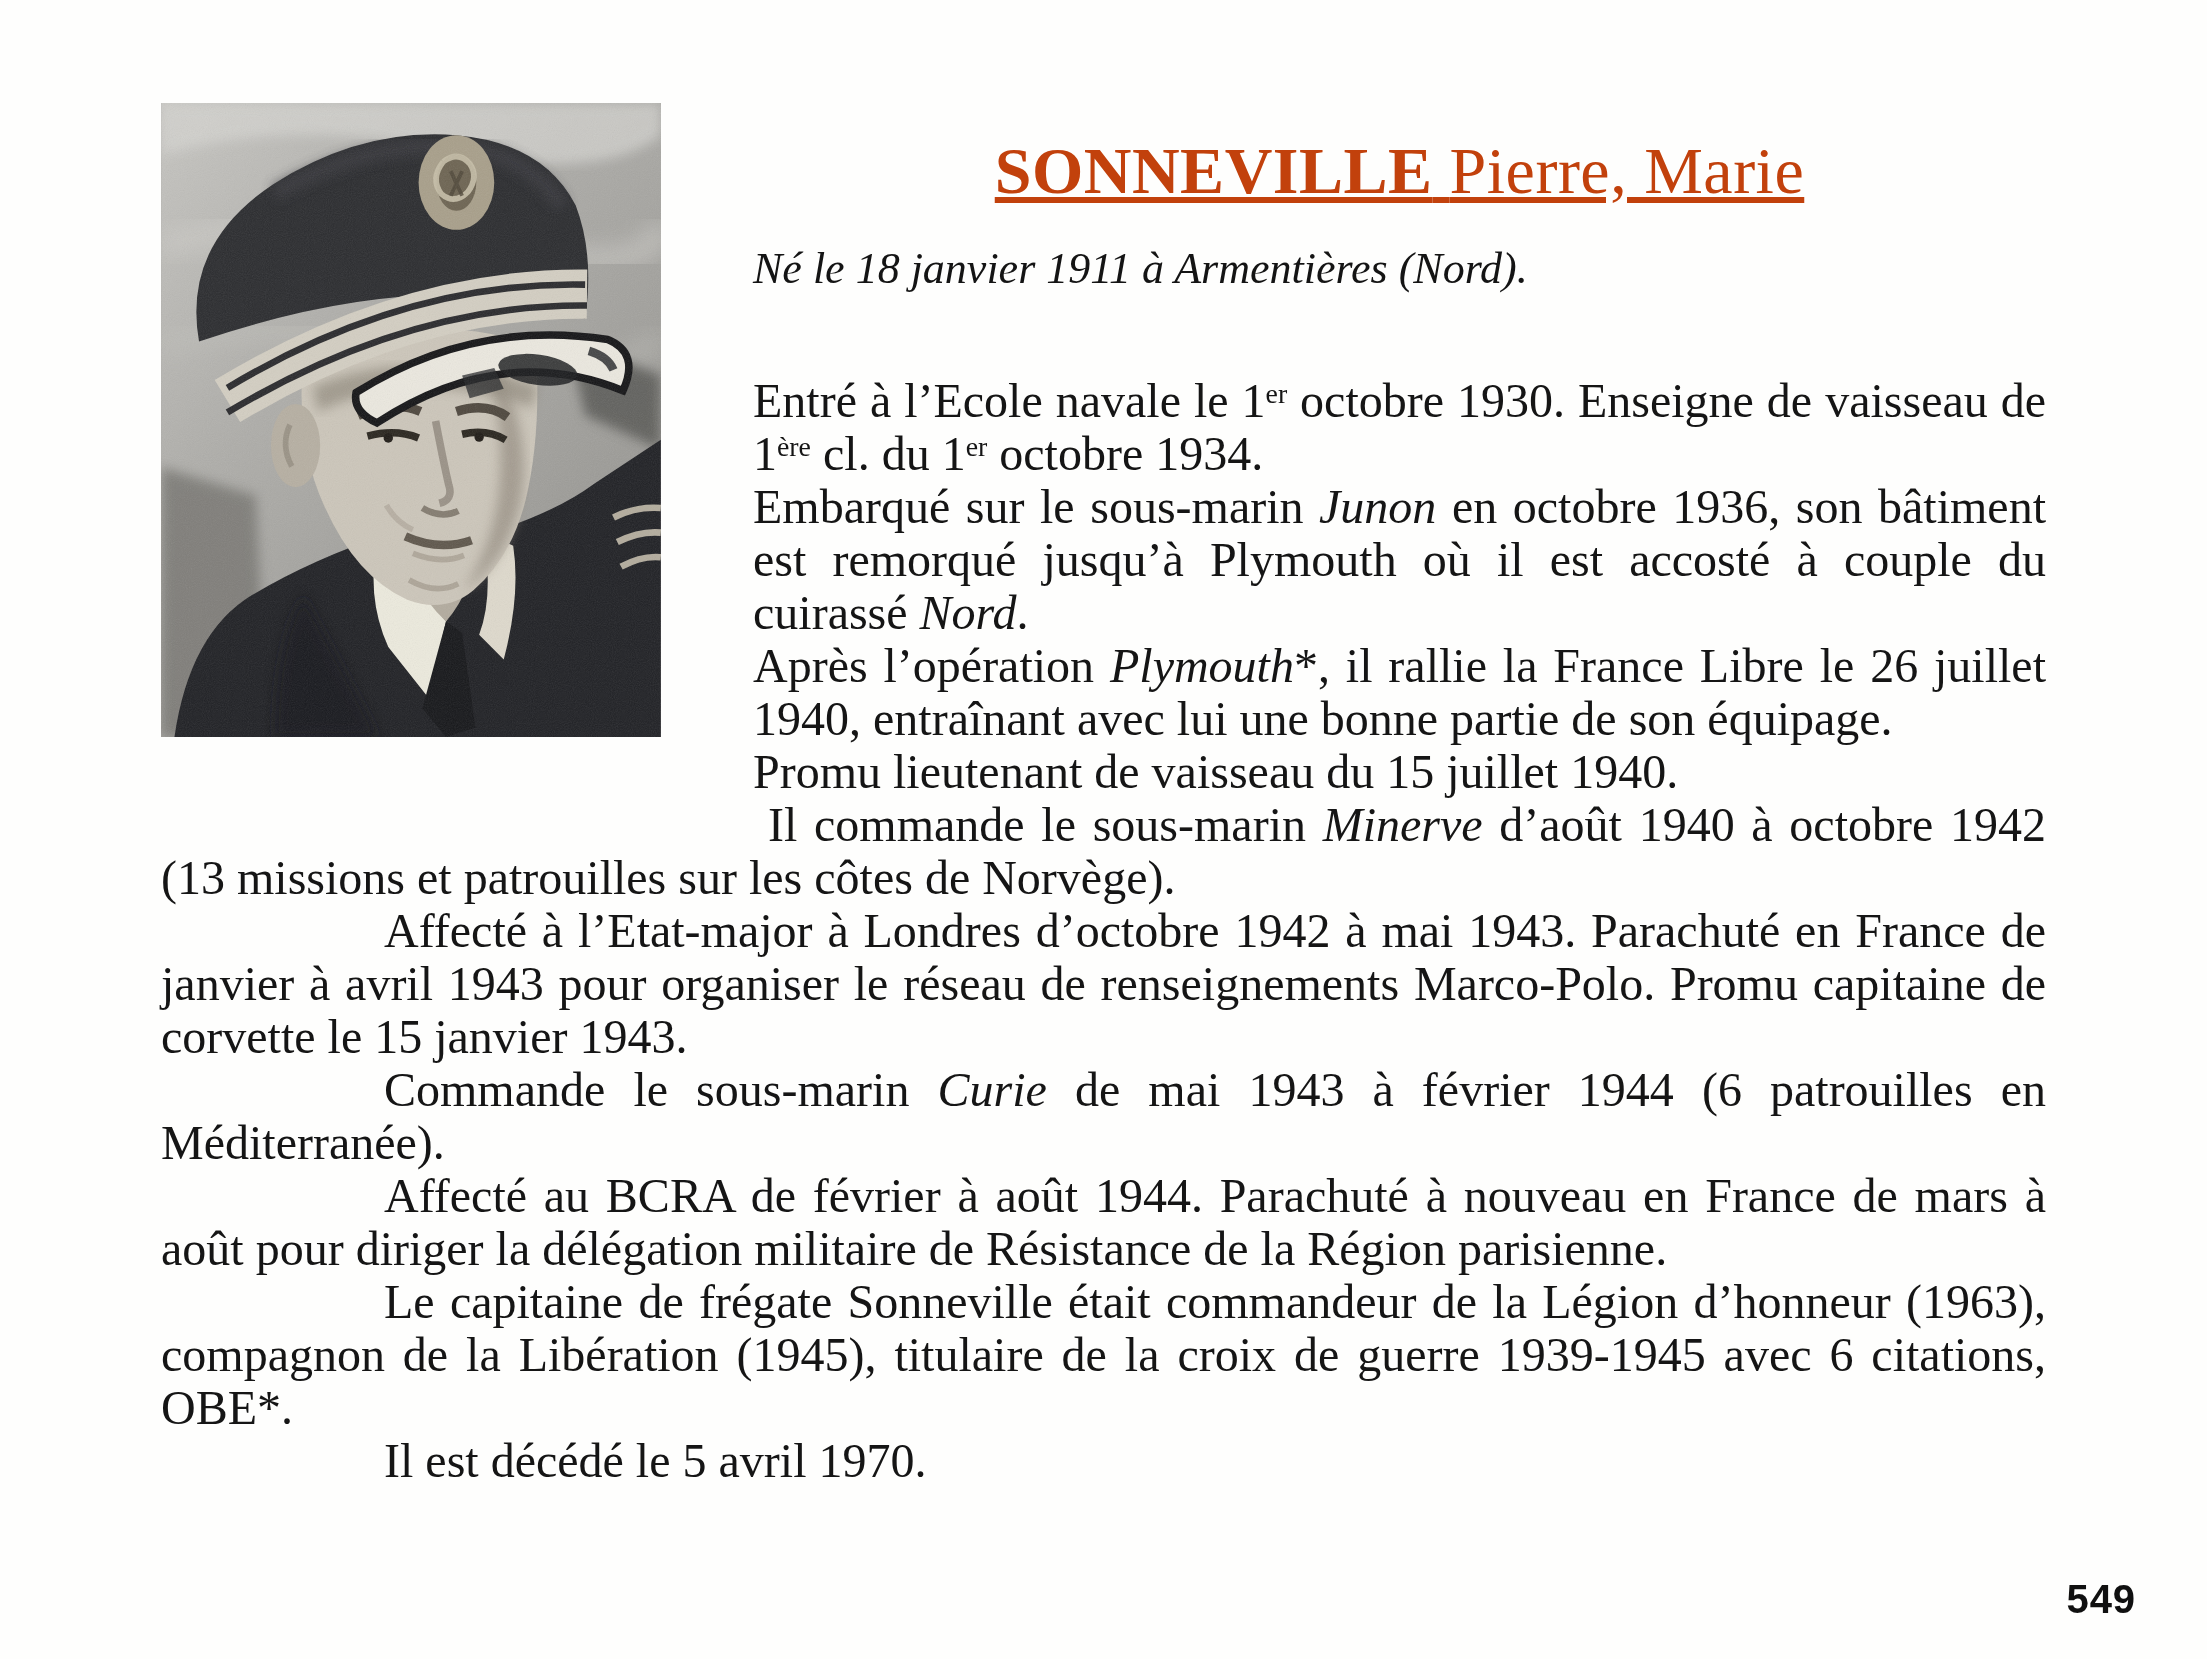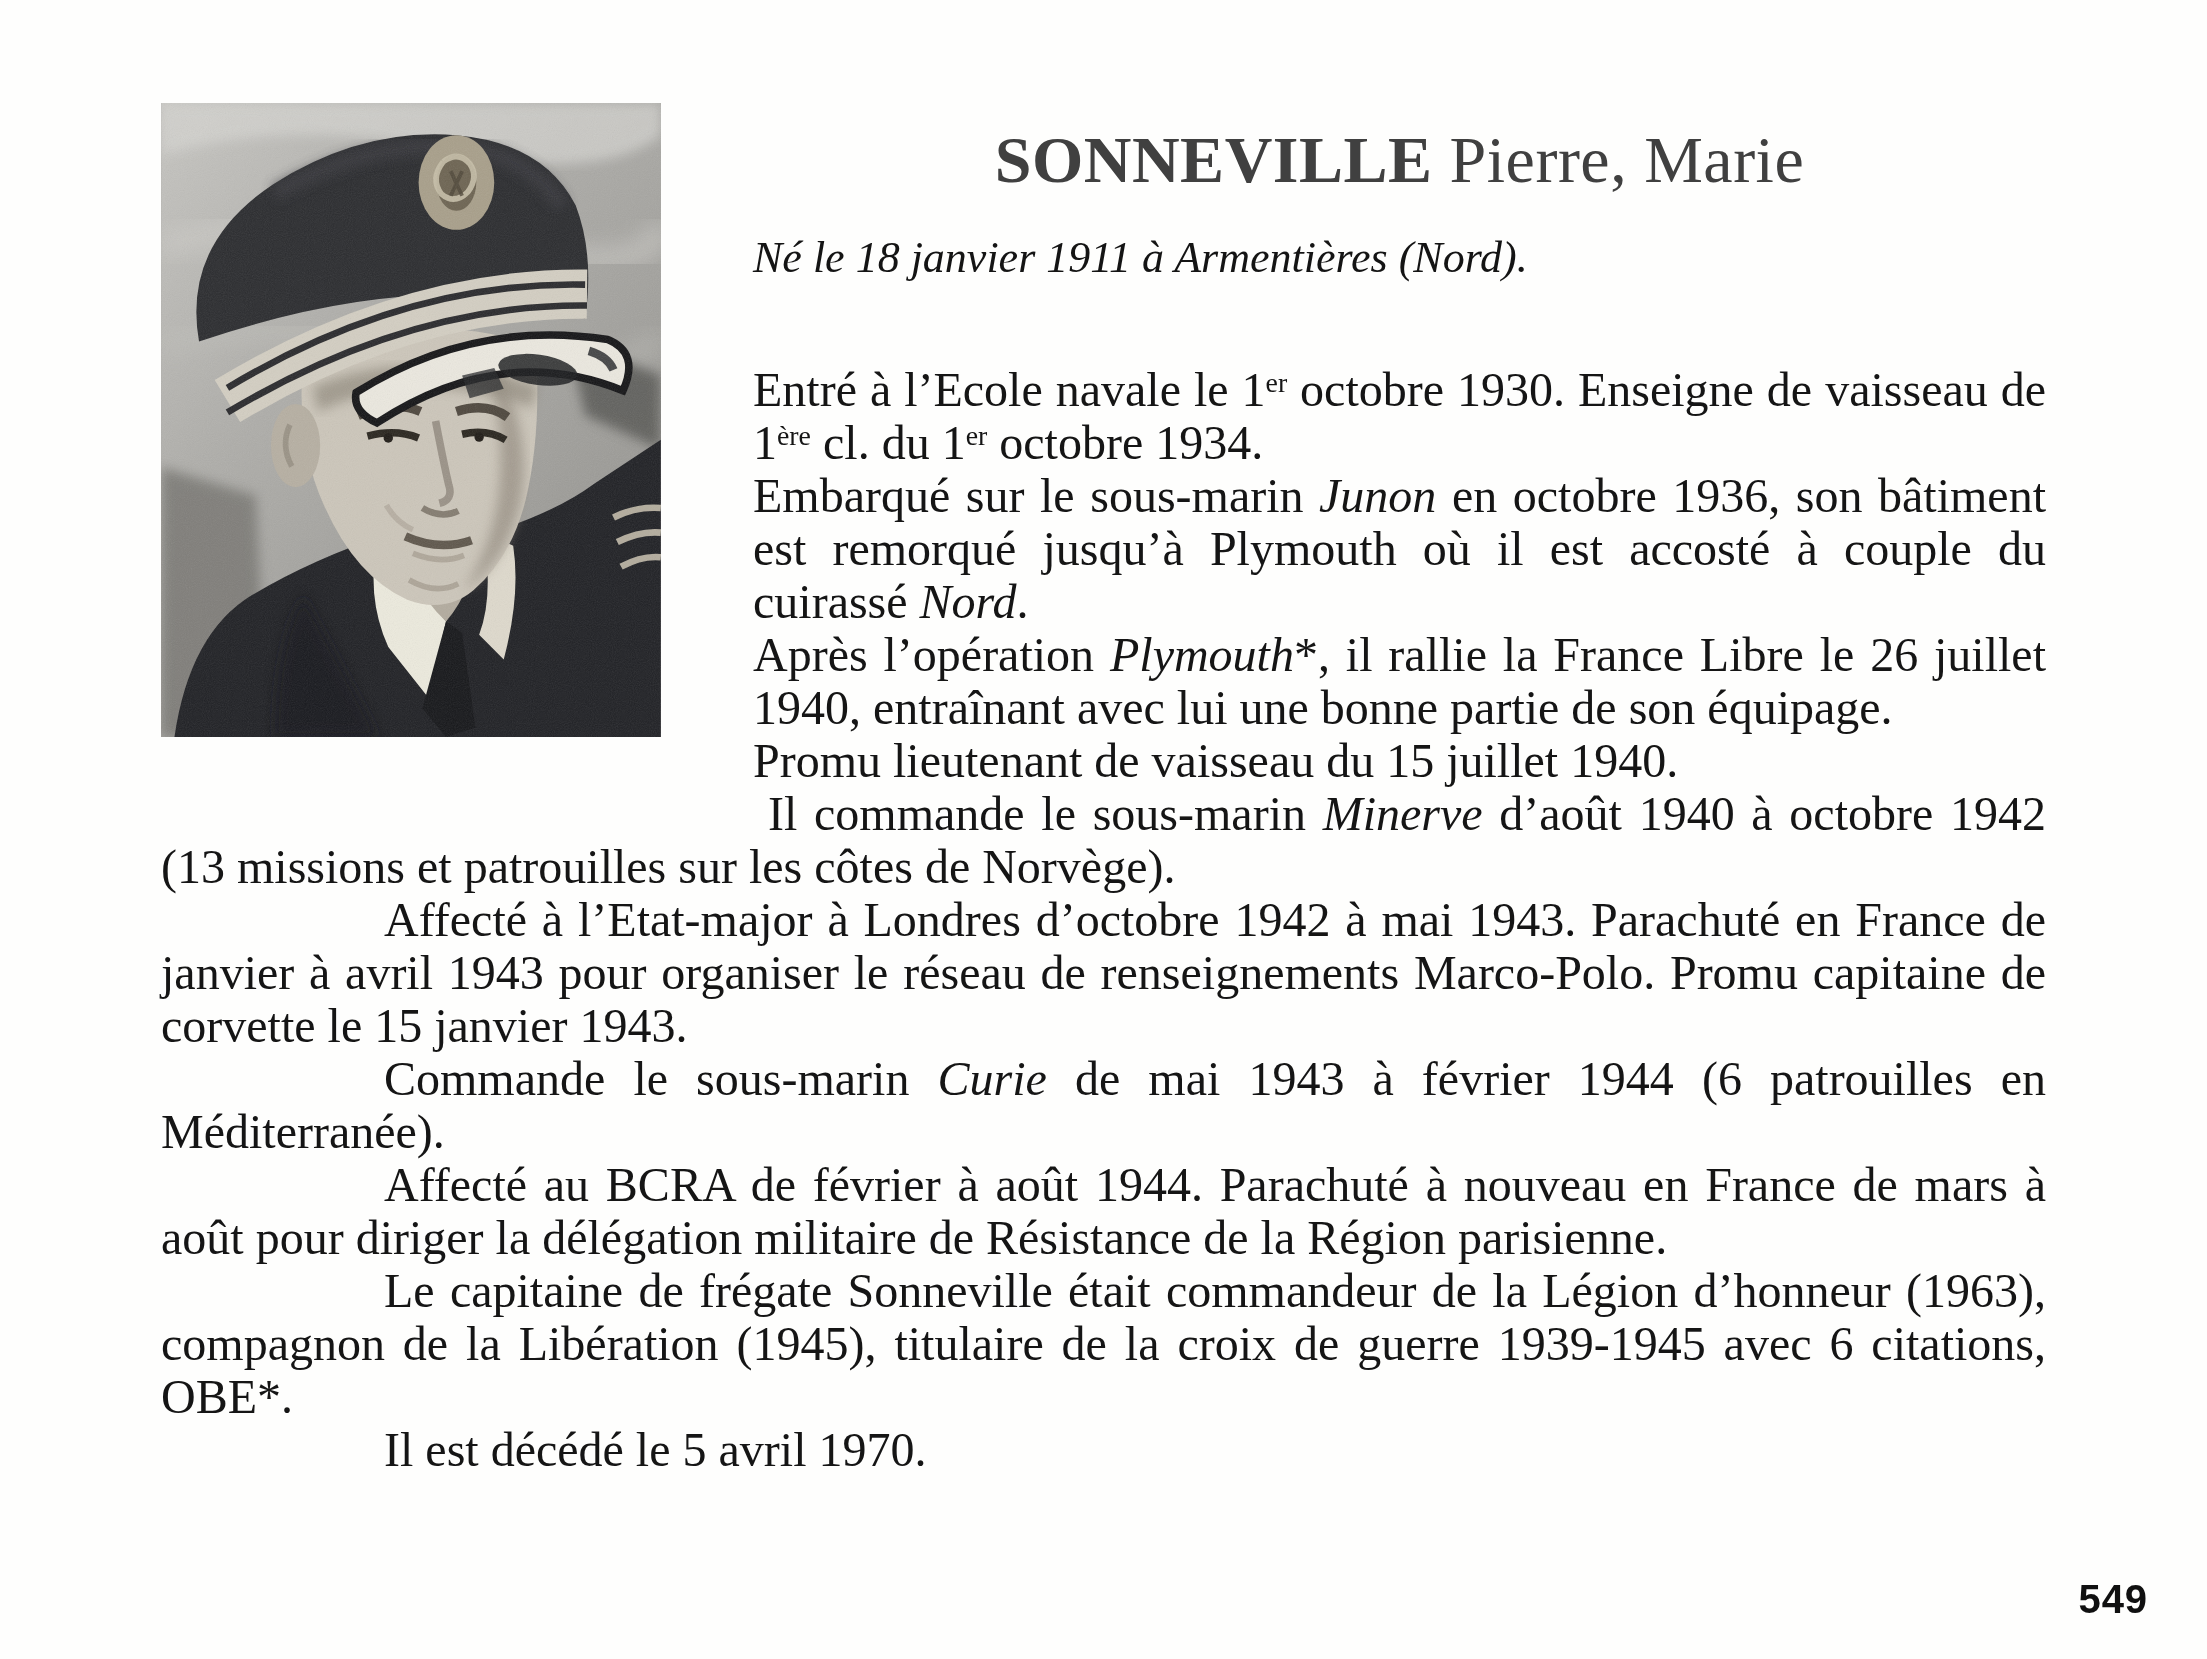--- a/index.html
+++ b/index.html
@@ -24,28 +24,29 @@
   .photo {
     float: left;
     width: 500px;
     height: 634px;
     margin: 0 92px 91px 0;
     padding: 0;
     background: #a9a8a4;
   }
   .photo svg { display: block; width: 500px; height: 634px; }
   .entry-header h1 {
-    margin: 18px 0 0 0;
+    margin: 29px 0 0 0;
     font-size: 66px;
     line-height: 78px;
     font-weight: 400;
     text-align: center;
-    color: #404040;
+    color: #c2410c;
     letter-spacing: 0.5px;
     white-space: nowrap;
+    text-decoration: underline;
   }
   .entry-header .surname { font-weight: 700; }
   .entry-header .subtitle {
     margin: 32px 0 0 0;
     font-size: 44px;
     line-height: 53px;
     font-style: italic;
     color: #141414;
   }
   .body-text {
@@ -62,21 +63,21 @@
   .body-text .it { font-style: italic; }
   .body-text sup {
     font-size: 58%;
     line-height: 0;
     vertical-align: baseline;
     position: relative;
     top: -0.52em;
   }
   .page-number {
     position: absolute;
-    right: 60px;
+    right: 72px;
     bottom: 38px;
     font-family: "Liberation Sans", "DejaVu Sans", sans-serif;
     font-weight: 700;
     font-size: 40px;
     color: #101010;
     letter-spacing: 0.9px;
   }
 </style>
 </head>
 <body>

